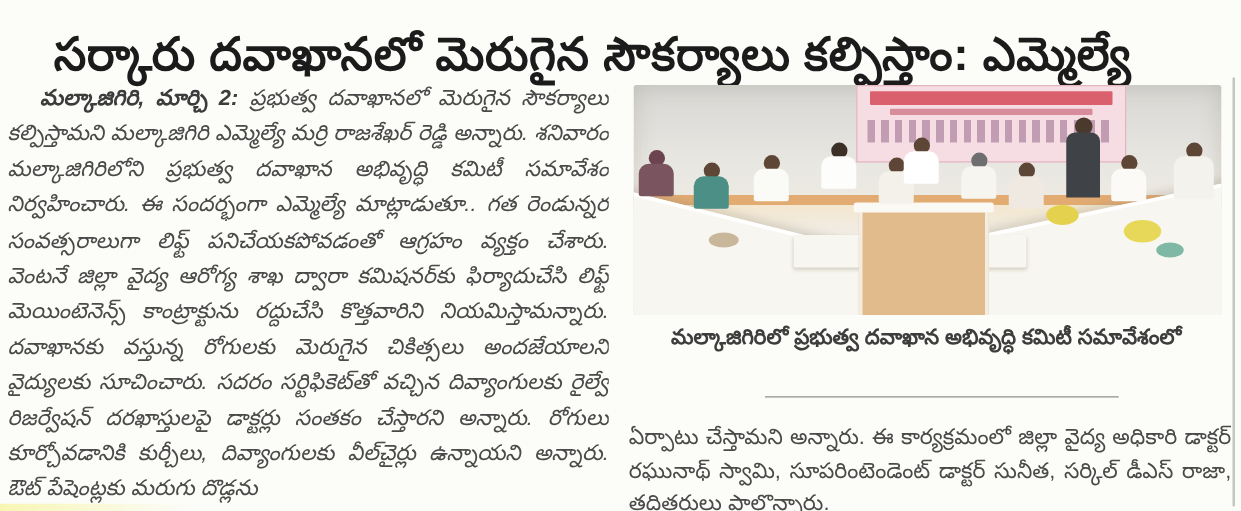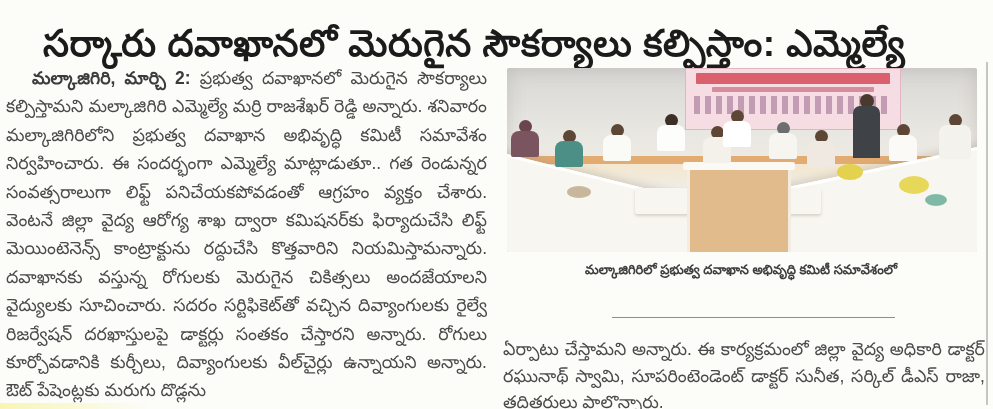--- a/index.html
+++ b/index.html
@@ -29,21 +29,21 @@
   
   .left-col {
     position: absolute;
     left: 6px; top: 64px; width: 481px; height: 342px;
     font-size: 17.5px;
     line-height: 28.4px;
     text-align: justify;
     color: #4a4a4a;
     overflow: hidden;
   }
-  .left-col p { margin: 0; text-indent: 26px; }
+  .left-col p { margin: 0; text-indent: 26px; font-style: italic; }
   .dateline { font-weight: 700; color: #3c3c3c; }
 
   
   .photo {
     position: absolute;
     left: 507px; top: 68px; width: 470px; height: 184px;
     overflow: hidden;
     border-radius: 2px;
     background: linear-gradient(180deg, #d8d7d4 0%, #e9e7e2 35%, #f0ece4 60%, #efeae0 100%);
     box-shadow: inset 0 0 18px rgba(120,110,95,0.25);
@@ -114,21 +114,21 @@
   .standing-man .head { width: 14px; height: 14px; border-radius: 50%; background: #4a3a2e; margin: 0 auto; }
   .standing-man .body { width: 27px; height: 52px; background: #3f4347; border-radius: 7px 7px 0 0; margin-top: -2px; }
 
   .blob { position: absolute; border-radius: 50%; }
 
   
   .caption {
     position: absolute;
     left: 503px; top: 256px; width: 476px;
     text-align: center;
-    font-size: 13px;
+    font-size: 17px;
     font-weight: 700;
     line-height: 27px;
     color: #3d3d3d;
   }
   .caption-rule {
     position: absolute;
     left: 612px; top: 317px; width: 283px; height: 0;
     border: none;
     border-top: 1.6px solid #8f8f8a;
     margin: 0;

